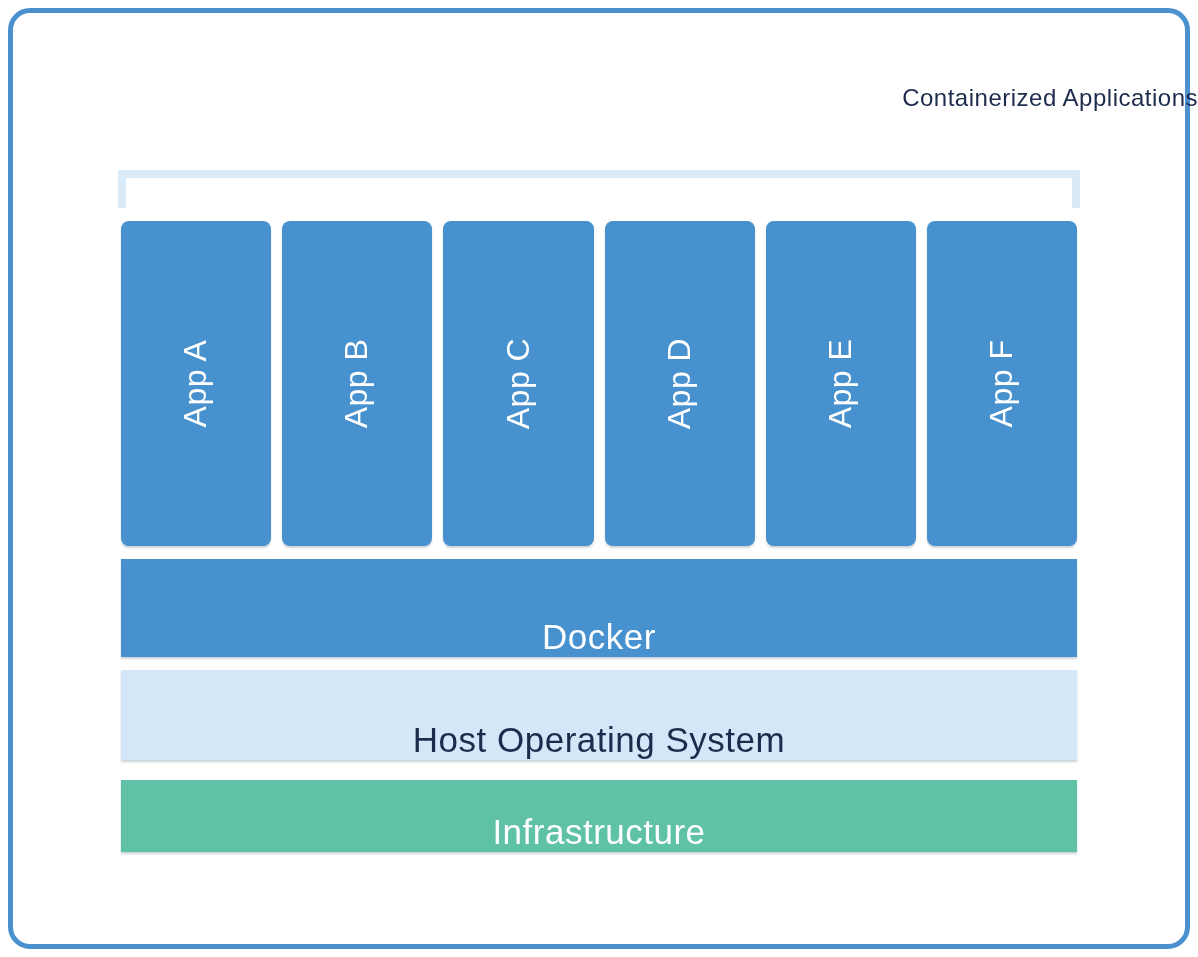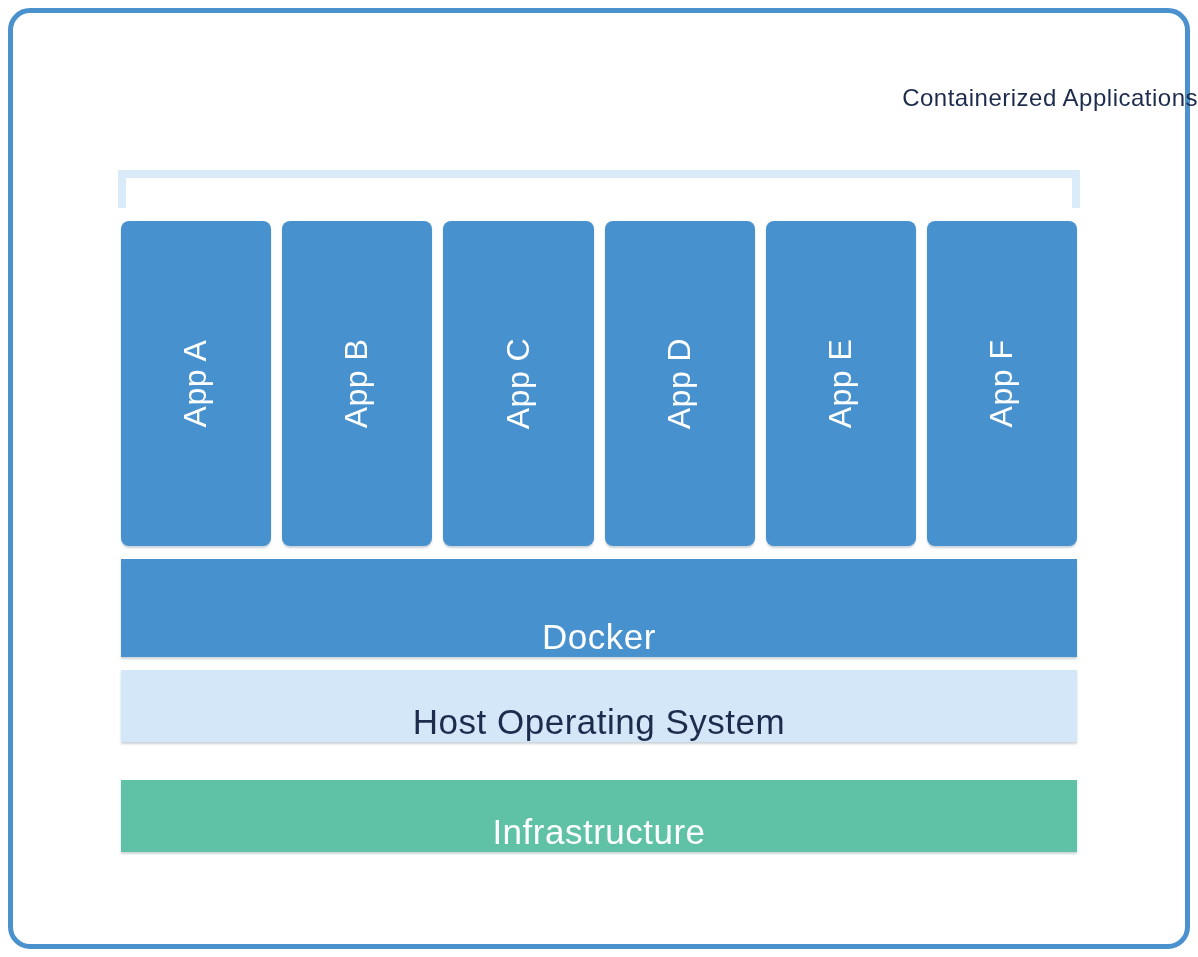--- a/index.html
+++ b/index.html
@@ -77,21 +77,21 @@
     width: 956px;
     border-radius: 0;
     display: flex;
     align-items: flex-end;
     justify-content: center;
     font-size: 35px;
     letter-spacing: 0.5px;
     box-shadow: 0 2px 2px rgba(110, 130, 150, 0.35);
   }
   .layer-docker         { top: 559px; height: 98px;  background: var(--docker-fill);         color: var(--light-text); }
-  .layer-host-os        { top: 670px; height: 72px;  background: var(--host-os-fill);        color: var(--title-text); }
+  .layer-host-os        { top: 670px; height: 90px;  background: var(--host-os-fill);        color: var(--title-text); }
   .layer-infrastructure { top: 780px; height: 72px; background: var(--infrastructure-fill); color: var(--light-text); }
 </style>
 </head>
 <body>
 
 <div class="card"></div>
 
 <div class="title">Containerized Applications</div>
 
 <div class="bracket"></div>

